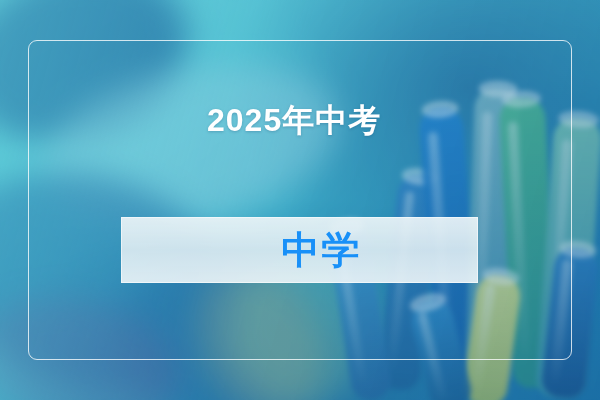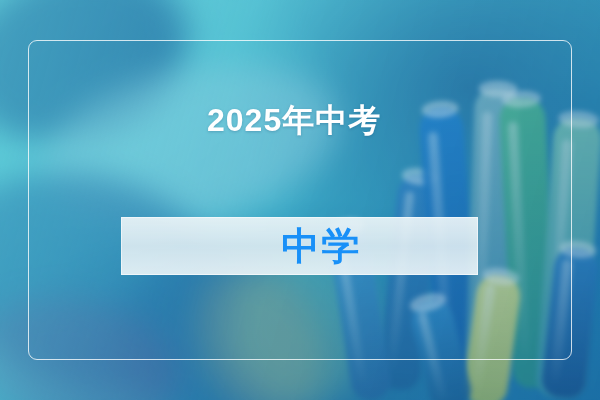--- a/index.html
+++ b/index.html
@@ -100,21 +100,21 @@
     color:#ffffff;
     letter-spacing:1px;
     white-space:nowrap;
     text-shadow:0 1px 3px rgba(20,70,110,.28);
   }
 
   
   #badge {
     position:absolute;
     left:121px; top:217px;
-    width:357px; height:58px;
+    width:357px; height:66px;
     background:linear-gradient(180deg, rgba(235,244,247,.93) 0%, rgba(222,236,242,.90) 50%, rgba(233,243,247,.92) 100%);
     border:1px solid rgba(255,255,255,.55);
     display:flex;
     align-items:center;
     justify-content:center;
     padding-left:44px;
   }
   #badge-label {
     font-size:38px;
     font-weight:bold;

